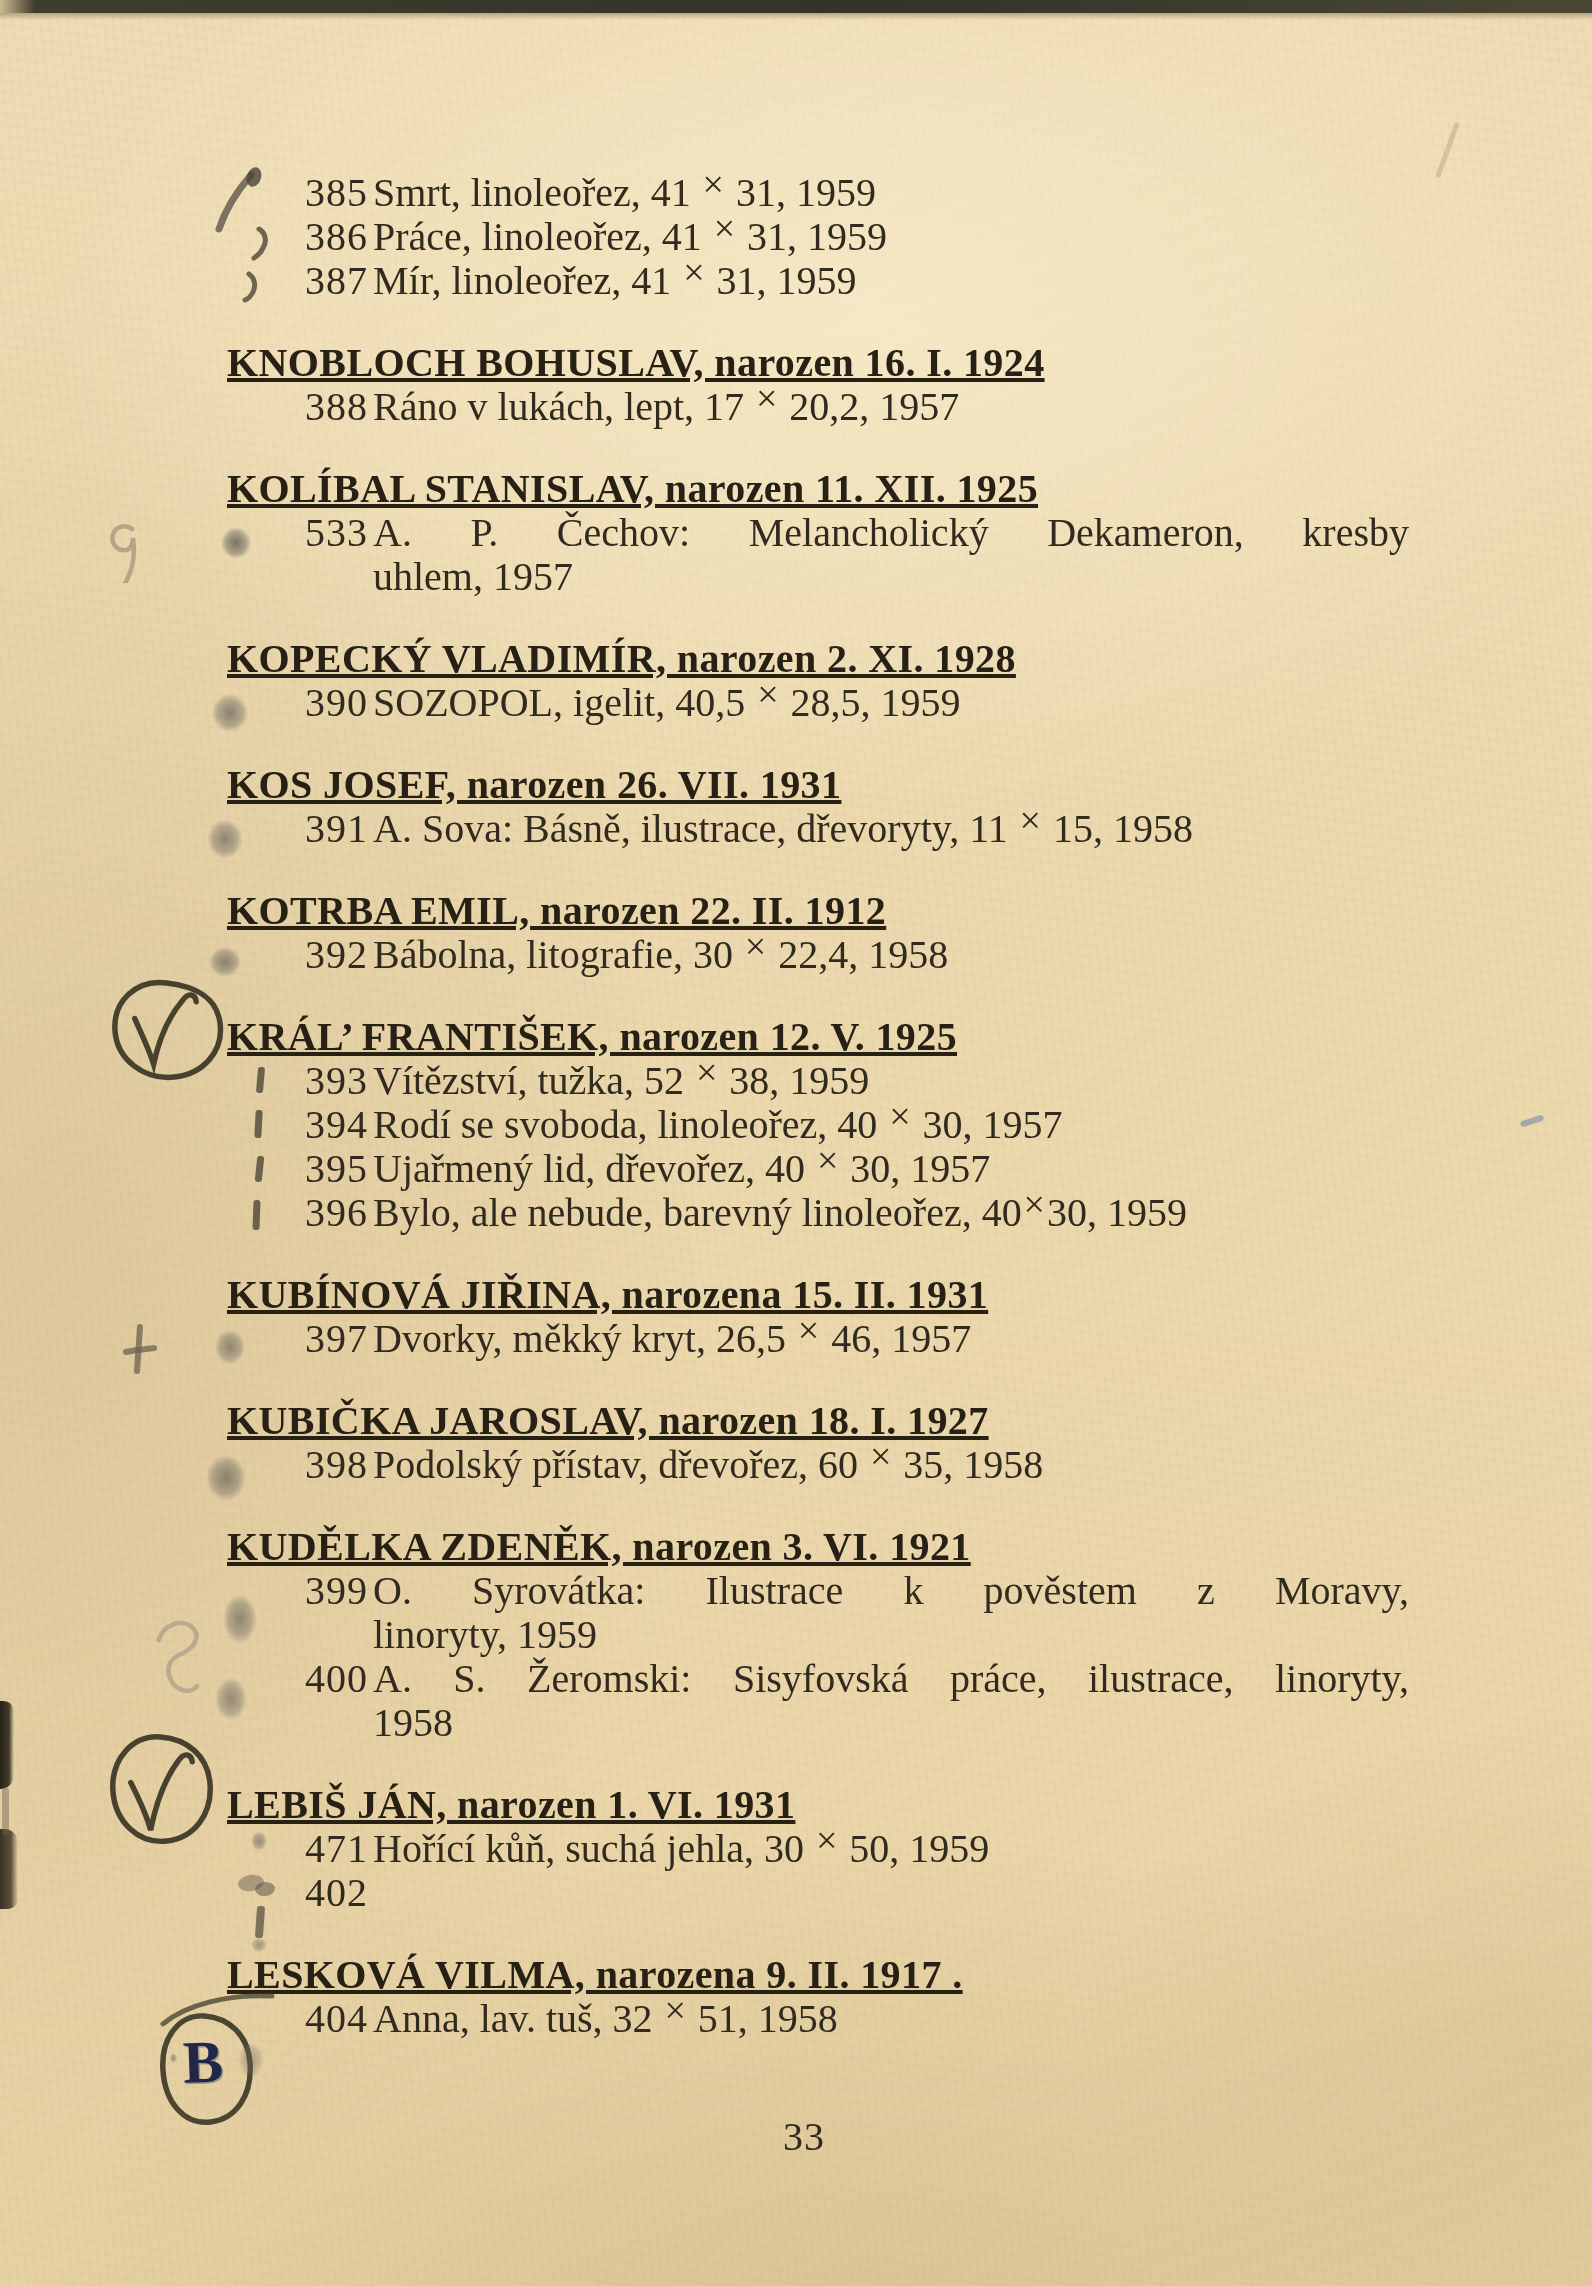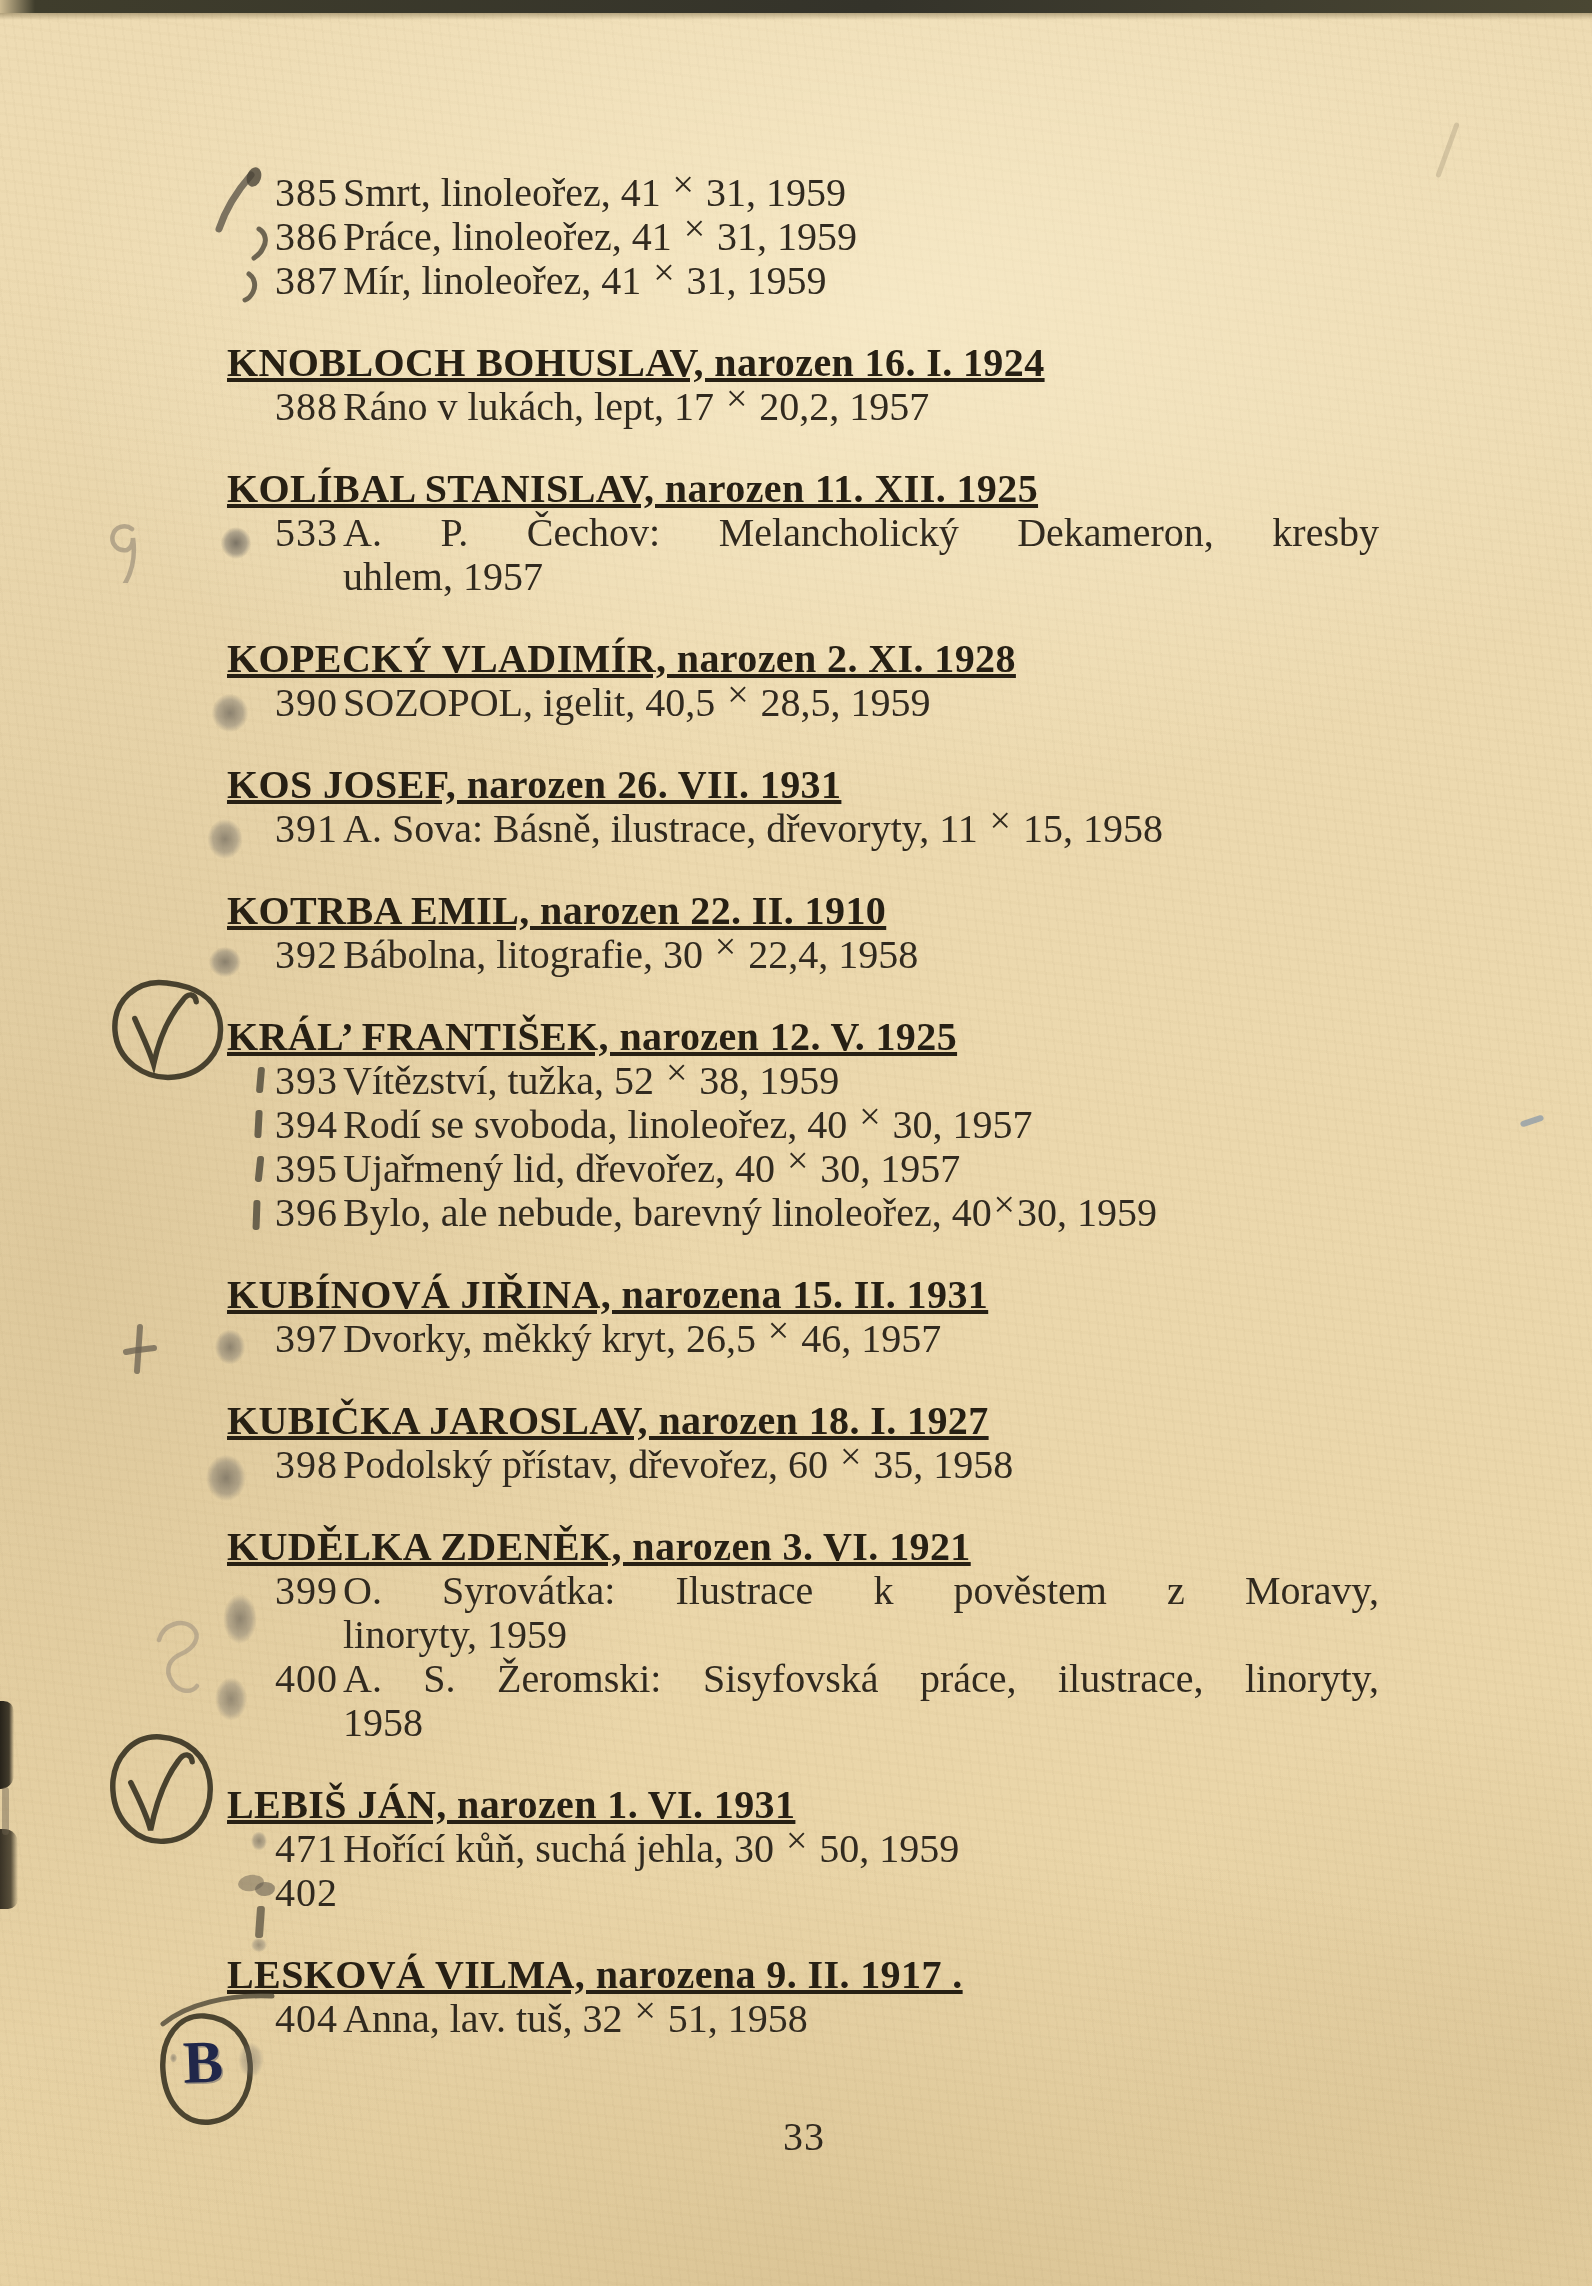--- a/index.html
+++ b/index.html
@@ -22,21 +22,21 @@
   }
   .top-edge-shadow{
     position:absolute;top:13px;left:0;width:1592px;height:7px;
     background:linear-gradient(180deg,rgba(110,95,60,.45),rgba(110,95,60,0));
   }
   .content{position:absolute;left:227px;top:171px;width:1211px;}
   .group{margin-top:38px;}
   .group:first-child{margin-top:0;}
   .heading{font-weight:bold;color:#272014;letter-spacing:0.4px;text-decoration:underline;}
   .entry-row{display:flex;}
-  .entry-row .num{flex:none;width:68px;margin-left:48px;letter-spacing:1px;}
+  .entry-row .num{flex:none;width:68px;margin-left:78px;letter-spacing:1px;}
   .entry-row .etext{flex:none;width:1036px;}
   .jline{text-align:justify;text-align-last:justify;}
   .x{position:relative;top:-0.24em;display:inline-block;padding:0 .05em;font-size:.95em;}
   .pagenum{position:absolute;top:2115px;left:0;width:1608px;text-align:center;letter-spacing:1px;}
   
   .mk{position:absolute;}
   .blob{
     position:absolute;border-radius:50%;
     background:radial-gradient(closest-side, rgba(104,98,88,.85), rgba(125,119,109,.55) 55%, rgba(135,129,119,0) 80%);
   }
@@ -99,21 +99,21 @@
         </div>
       </section>
       <section class="group">
         <div class="heading">KOS JOSEF, narozen 26. VII. 1931</div>
         <div class="entry-row">
           <span class="num">391</span>
           <span class="etext">A. Sova: Básně, ilustrace, dřevoryty, 11 <span class="x">×</span> 15, 1958</span>
         </div>
       </section>
       <section class="group">
-        <div class="heading">KOTRBA EMIL, narozen 22. II. 1910</div>
+        <div class="heading">KOTRBA EMIL, narozen 22. II. 1912</div>
         <div class="entry-row">
           <span class="num">392</span>
           <span class="etext">Bábolna, litografie, 30 <span class="x">×</span> 22,4, 1958</span>
         </div>
       </section>
       <section class="group">
         <div class="heading">KRÁL’ FRANTIŠEK, narozen 12. V. 1925</div>
         <div class="entry-row">
           <span class="num">393</span>
           <span class="etext">Vítězství, tužka, 52 <span class="x">×</span> 38, 1959</span>

